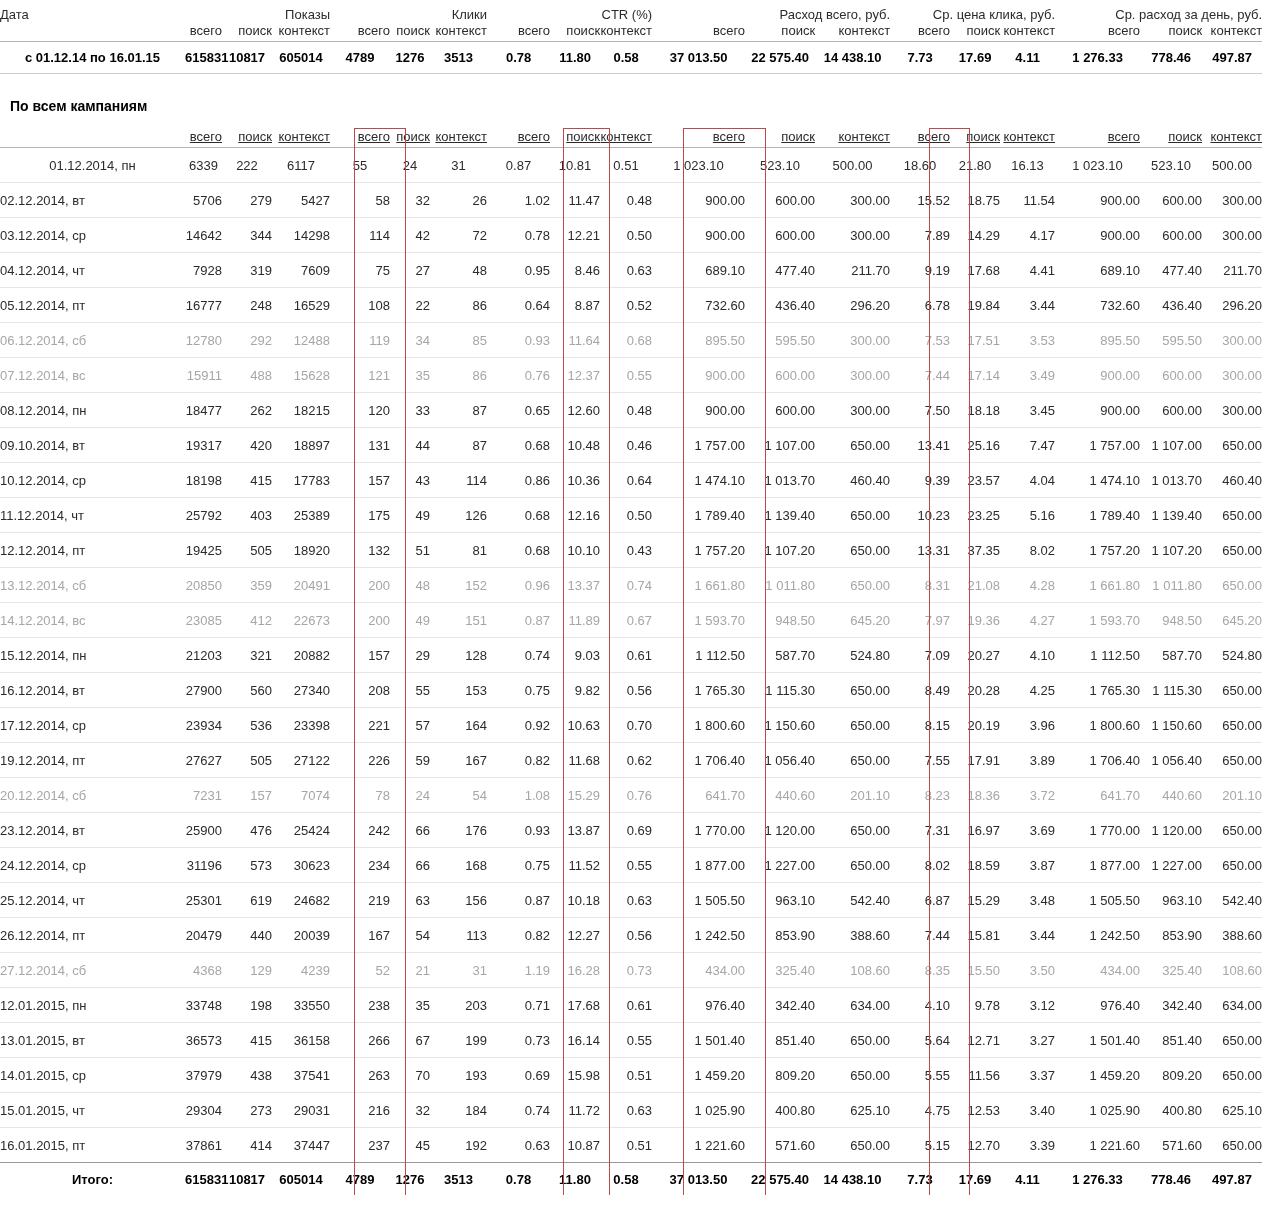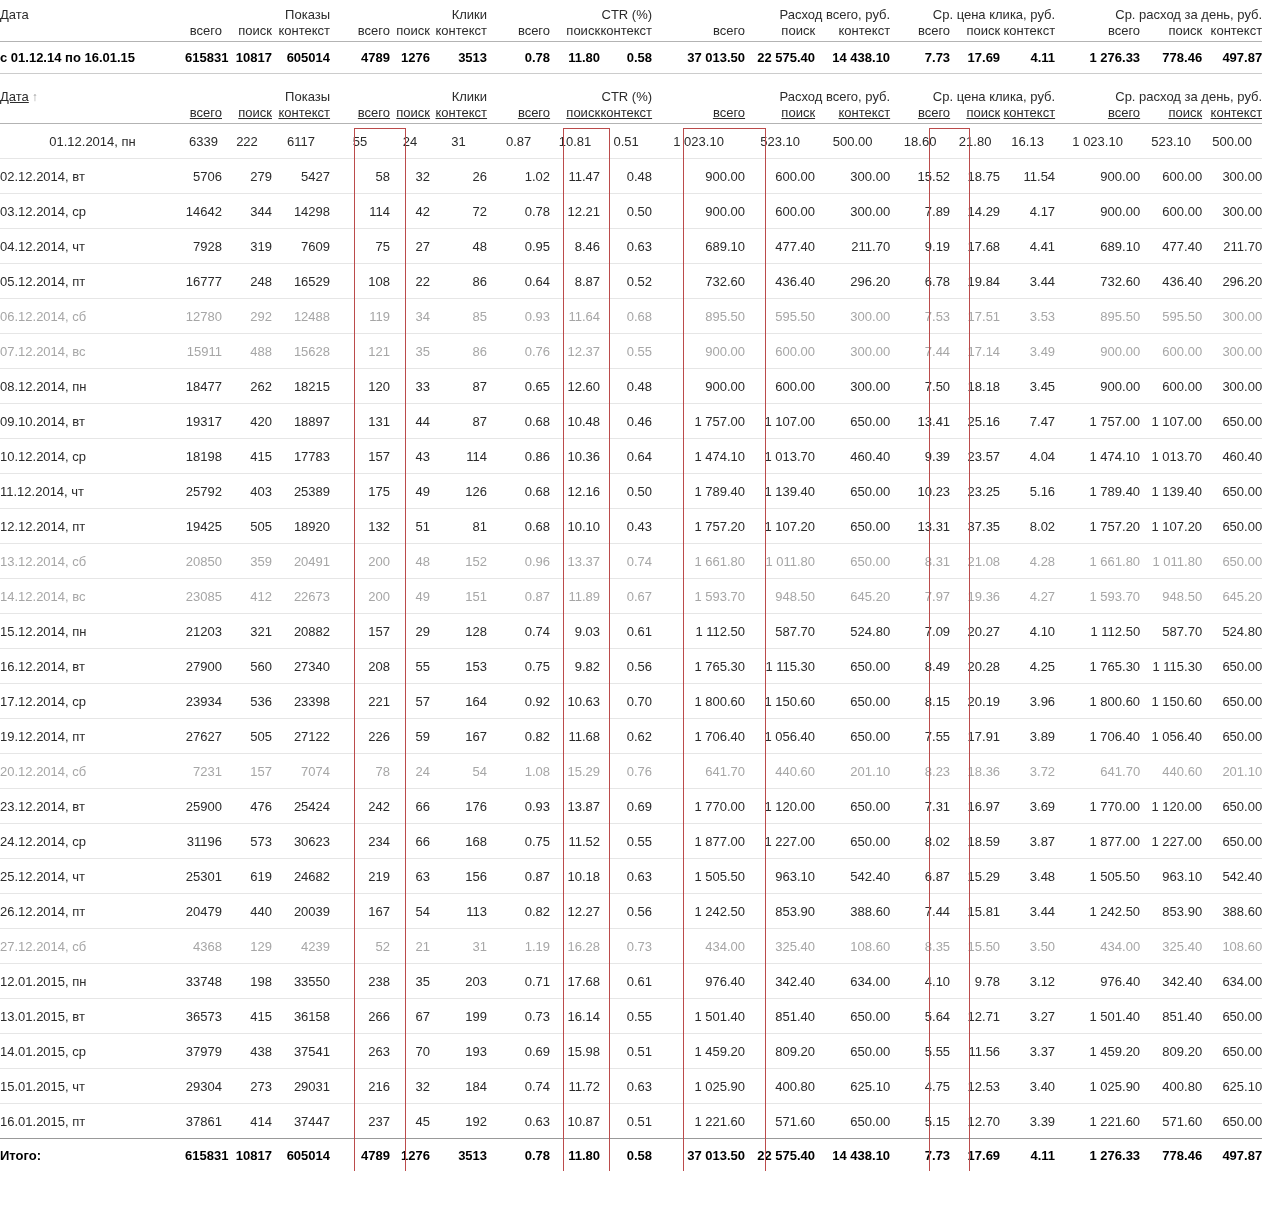--- a/index.html
+++ b/index.html
@@ -6,21 +6,21 @@
   .report{position:relative;width:1262px;font-family:"Liberation Sans",sans-serif;color:#2b2b2b;}
   .tbl{border-collapse:collapse;table-layout:fixed;width:1262px;font-size:13px;color:#2b2b2b;}
   .tbl td{padding:0;white-space:nowrap;overflow:visible;}
   .num{text-align:right;}
   .date{text-align:left;padding-left:10px;}
   .last{padding-right:7px;}
   .summary{margin-top:6px;}
   .hr1 td{height:16px;vertical-align:bottom;}
   .hr2 td{height:16px;vertical-align:bottom;padding-bottom:3px;border-bottom:1px solid #b3b3b3;margin-top:42px;}
   .summary tbody td{height:31px;border-bottom:1px solid #cccccc;}
-  .bold td{font-weight:bold;color:#000;}
+  .bold td{font-weight:bold;color:#000;text-align:center;}
   .section-title{margin:24px 0 0 10px;font-size:14px;line-height:16px;font-weight:bold;color:#000;}
   .main{margin-top:14px;}
   .main tbody td{height:34px;border-top:1px solid #e6e6e6;}
   .main tbody tr:first-child td{border-top:none;text-align:center;}
   .main tr.total td{border-top:1px solid #999999;height:32px;}
   .weekend td{color:#a6a6a6;}
   .link{text-decoration:underline;cursor:pointer;color:#2b2b2b;}
   .arrow{color:#9a9a9a;text-decoration:none;padding-left:3px;font-size:12px;}
   .hl-box{position:absolute;pointer-events:none;background:transparent;}
 </style>
@@ -99,20 +99,21 @@
           <td class="num">14 438.10</td>
           <td class="num">7.73</td>
           <td class="num">17.69</td>
           <td class="num">4.11</td>
           <td class="num">1 276.33</td>
           <td class="num">778.46</td>
           <td class="num last">497.87</td>
         </tr>
       </tbody>
     </table>
+  <div class="section-title">По всем кампаниям</div>
   <table class="tbl main">
       <colgroup>
         <col style="width: 185px;">
         <col style="width: 37px;">
         <col style="width: 50px;">
         <col style="width: 58px;">
         <col style="width: 60px;">
         <col style="width: 40px;">
         <col style="width: 57px;">
         <col style="width: 63px;">
@@ -122,29 +123,20 @@
         <col style="width: 70px;">
         <col style="width: 75px;">
         <col style="width: 60px;">
         <col style="width: 50px;">
         <col style="width: 55px;">
         <col style="width: 85px;">
         <col style="width: 62px;">
         <col style="width: 60px;">
       </colgroup>
       <thead>
-        <tr class="hr1">
-          <td class="date"><span class="link">Дата</span><span class="arrow">↑</span></td>
-          <td class="num" colspan="3">Показы</td>
-          <td class="num" colspan="3">Клики</td>
-          <td class="num" colspan="3">CTR (%)</td>
-          <td class="num" colspan="3">Расход всего, руб.</td>
-          <td class="num" colspan="3">Ср. цена клика, руб.</td>
-          <td class="num last" colspan="3">Ср. расход за день, руб.</td>
-        </tr>
         <tr class="hr2">
           <td class="date"></td>
           <td class="num"><span class="link">всего</span></td>
           <td class="num"><span class="link">поиск</span></td>
           <td class="num"><span class="link">контекст</span></td>
           <td class="num"><span class="link">всего</span></td>
           <td class="num"><span class="link">поиск</span></td>
           <td class="num"><span class="link">контекст</span></td>
           <td class="num"><span class="link">всего</span></td>
           <td class="num"><span class="link">поиск</span></td>

